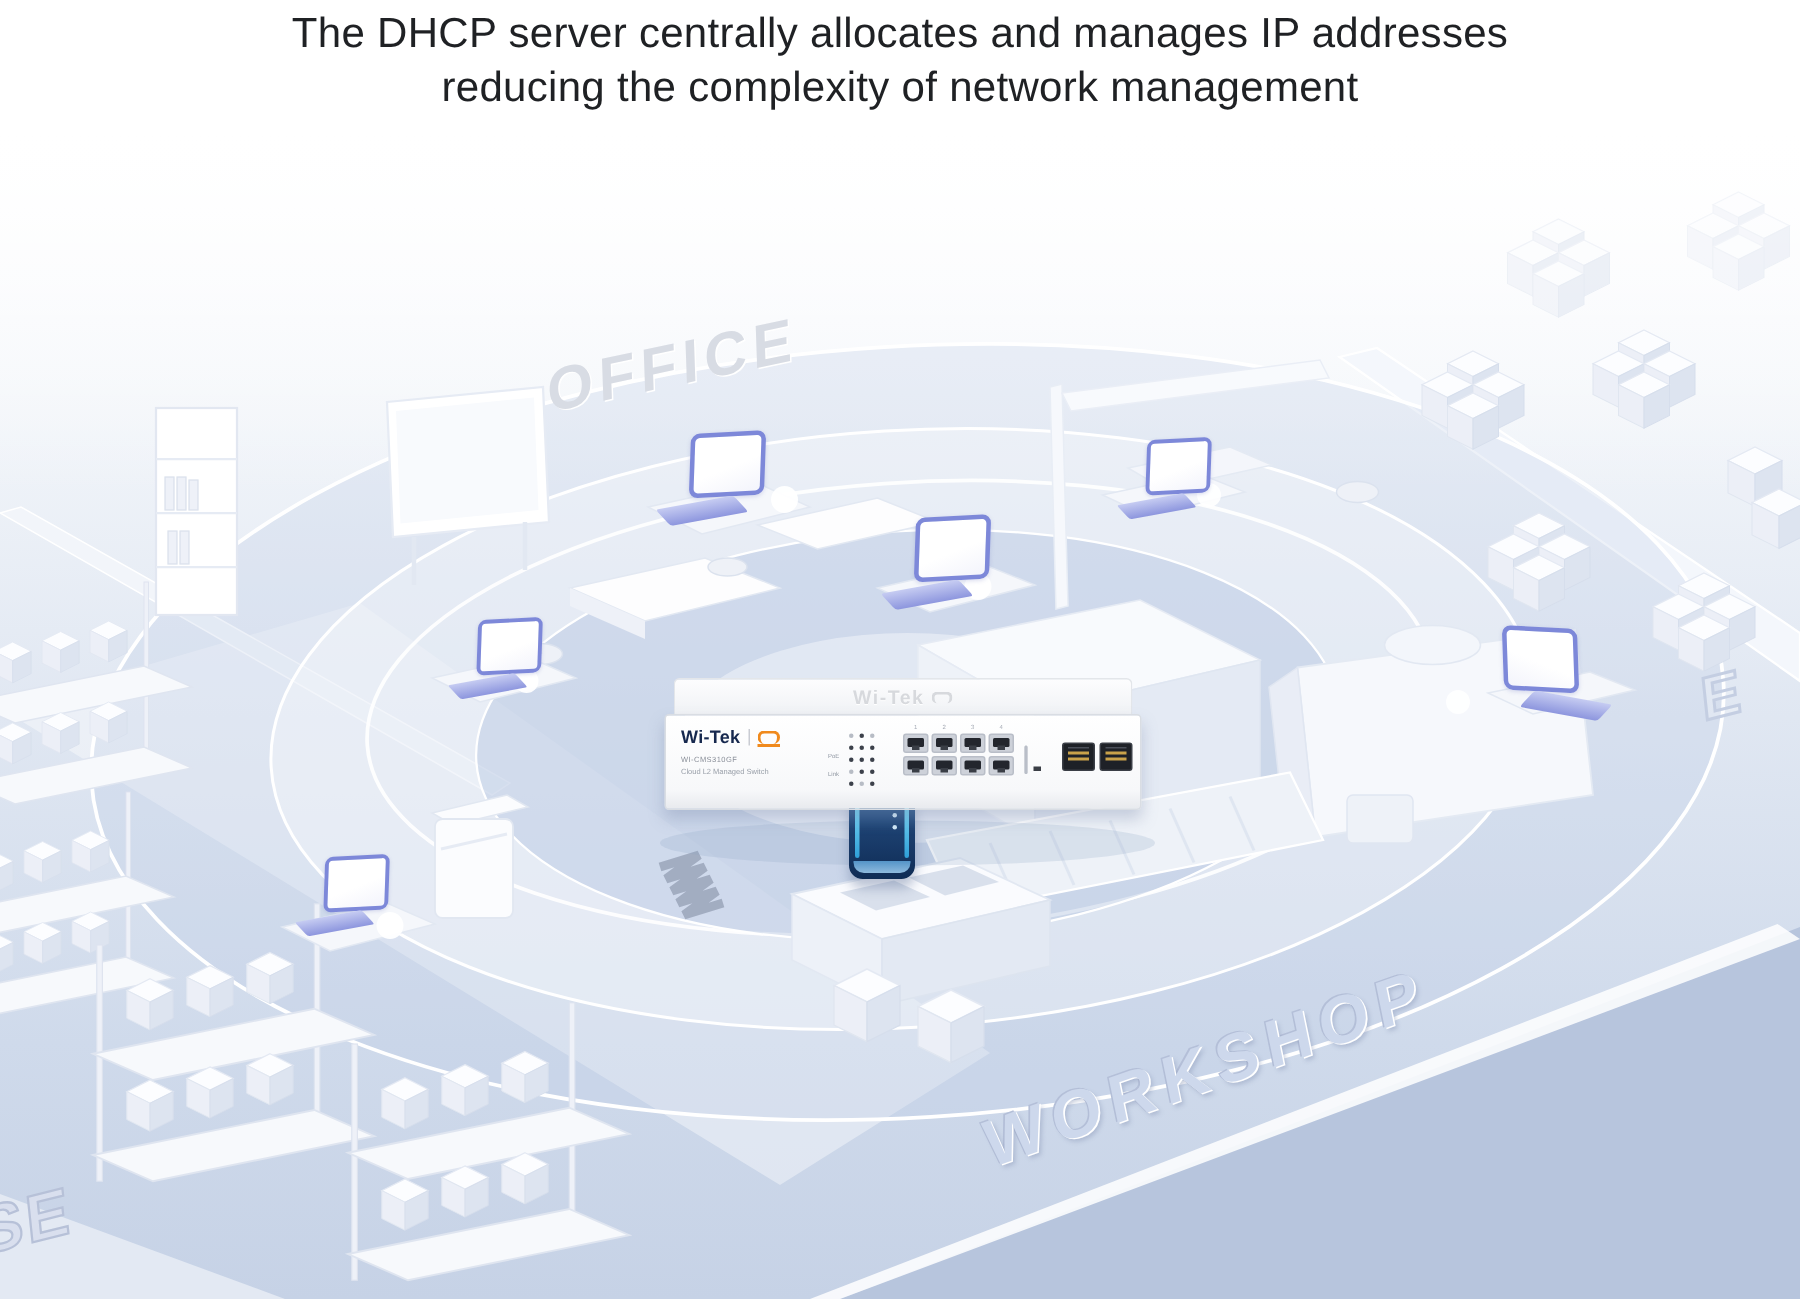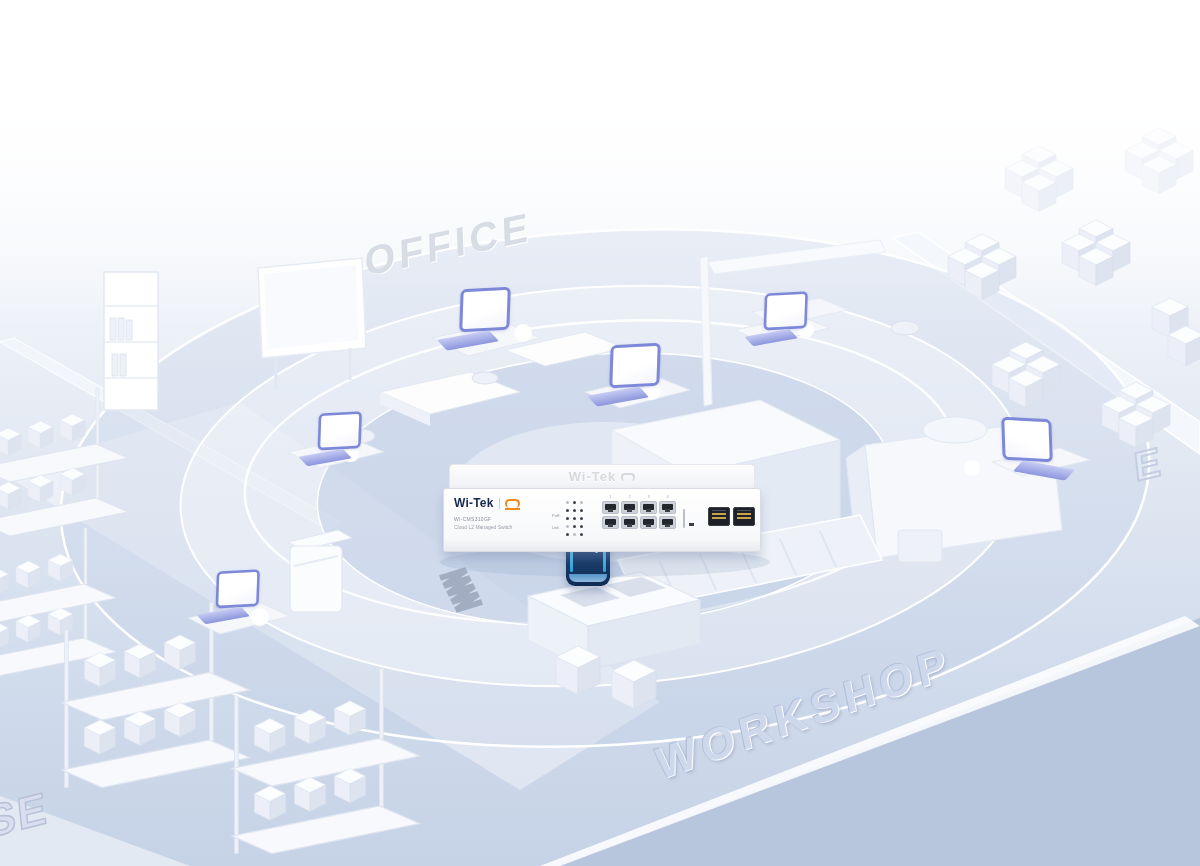--- a/index.html
+++ b/index.html
@@ -38,21 +38,21 @@
                border:3px solid #7d88d9; border-radius:6px;
                transform:skewX(-5deg) rotate(-3deg);
                box-shadow:0 1px 3px rgba(110,120,190,.25); }
   .lt-base { position:absolute; left:2px; bottom:4px; width:60px; height:11px;
              background:linear-gradient(#c6ccf2,#8d96de); border-radius:2px;
              transform:skewX(38deg) rotate(-9deg); }
   .laptop.small { transform:scale(.86); }
   .laptop.flip  { transform:scaleX(-1); }
 
   
-  .switch { position:absolute; left:443px; top:374px; width:318px; height:96px; z-index:12; }
+  .switch { position:absolute; left:443px; top:362px; width:318px; height:96px; z-index:12; }
   .sw-top { position:absolute; left:6px; top:0; width:306px; height:24px;
             background:linear-gradient(#fdfdfe,#f0f2f5); border-radius:4px 4px 0 0;
             border:1px solid #e3e6ea; border-bottom:none;
             display:flex; align-items:center; justify-content:center; gap:5px;
             color:#d7d9dd; font-size:13px; font-weight:700; letter-spacing:1px;
             text-shadow:0 1px 0 #fff; }
   .sw-top .cloud { width:14px; height:8px; border:2px solid #d7d9dd; border-radius:8px; border-bottom:none; }
   .sw-front { position:absolute; left:0; top:24px; width:318px; height:64px;
               background:linear-gradient(#ffffff,#f7f8fa 80%,#e8eaee);
               border:1px solid #d9dde3; border-radius:3px;
@@ -94,20 +94,24 @@
   .tower .dot { position:absolute; right:12px; width:3px; height:3px; border-radius:50%; background:#cfe8f7; }
   .tower .d1 { top:14px; } .tower .d2 { top:22px; }
   .tower .band { position:absolute; left:3px; right:3px; bottom:4px; height:8px;
                  background:linear-gradient(#5b9fd4,#9cc9ec); border-radius:0 0 7px 7px; opacity:.9; }
 </style>
 </head>
 <body>
 
 <div class="page">
 
+  <div class="headline">
+    <div>The DHCP server centrally allocates and manages IP addresses</div>
+    <div>reducing the complexity of network management</div>
+  </div>
 
   <div class="scene">
 
     <svg width="1200" height="776" viewBox="0 0 1200 776">
       <defs>
         <linearGradient id="floorGrad" x1="0" y1="0" x2="0" y2="1">
           <stop offset="0" stop-color="#fdfdfe"></stop>
           <stop offset=".22" stop-color="#f3f6fa"></stop>
           <stop offset=".5" stop-color="#e0e7f2"></stop>
           <stop offset=".78" stop-color="#cfdaeb"></stop>

